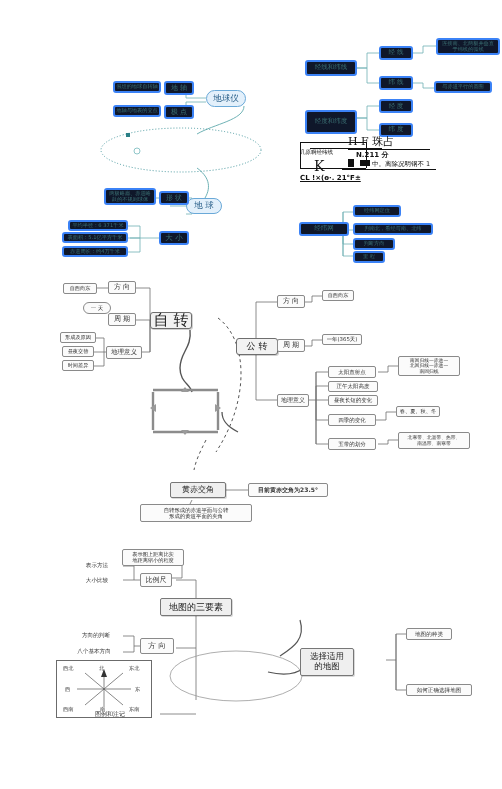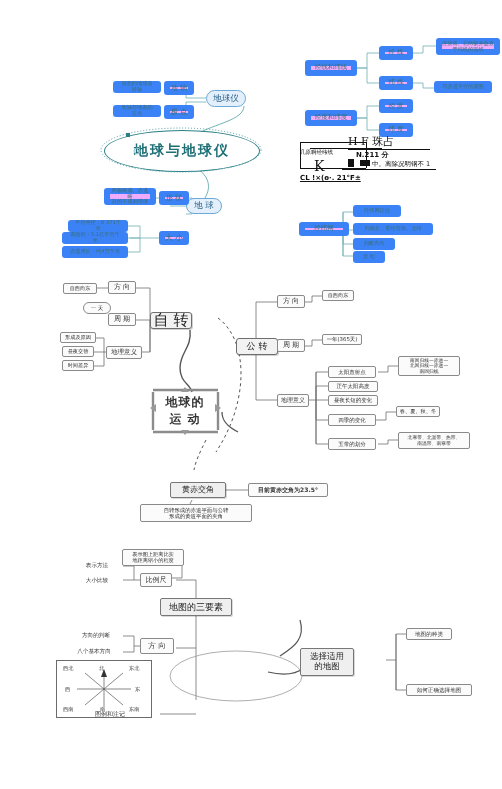--- a/index.html
+++ b/index.html
@@ -4,21 +4,21 @@
 <style>
   html,body{margin:0;padding:0;background:#ffffff;}
   body{width:502px;height:789px;position:relative;overflow:hidden;
        font-family:"DejaVu Sans","Liberation Sans",sans-serif;color:#2b2b2b;}
   #canvas{position:absolute;left:0;top:0;width:502px;height:789px;}
   svg.layer{position:absolute;left:0;top:0;width:502px;height:789px;pointer-events:none;}
   .node{position:absolute;box-sizing:border-box;display:flex;align-items:center;
         justify-content:center;text-align:center;line-height:1.15;white-space:pre-line;}
 
   
-  .n-teal{border:6px solid #3b82f6;background:#f0abfc;color:#3a6f72;border-radius:3px;}
+  .n-teal{border:2px solid #3b82f6;background:#0f172a;color:#3a6f72;border-radius:3px;}
   .n-blue{border:1px solid #6aa9d8;background:#e3f0fb;color:#245b86;border-radius:9px;}
   
   .n-gray{border:1px solid #8a8a8a;background:#fbfbfb;color:#333;border-radius:2px;}
   .n-grayb{border:1.6px solid #6e6e6e;background:#f2f2f2;color:#222;border-radius:3px;
            box-shadow:1px 1px 0 rgba(0,0,0,.18);}
   .n-shade{border:1px solid #777;background:#efefef;color:#222;border-radius:2px;
            box-shadow:1px 1px 0 rgba(0,0,0,.15);}
   .n-plain{border:0;background:transparent;color:#333;}
 
   .title-ell{position:absolute;display:flex;align-items:center;justify-content:center;
@@ -145,21 +145,20 @@
       <path d="M300 620 C306 640, 292 648, 280 656"></path>
       <path d="M268 672 C284 676, 296 674, 304 668"></path>
     </g>
     <g stroke="#6e6e6e" stroke-width="0.8" fill="none">
       <path d="M386 660 L396 660 L396 634 L406 634"></path>
       <path d="M396 660 L396 690 L406 690"></path>
       <path d="M396 634 L396 690"></path>
     </g>
   </svg>
 
-  <div class="title-ell" style="left:104px;top:130px;width:154px;height:40px;font-size:14px;">地球与地球仪</div>
   <svg class="layer">
     <ellipse cx="181" cy="150" rx="80" ry="22" fill="none" stroke="#4a9aa0" stroke-width="1" stroke-dasharray="1,2"></ellipse>
     <rect x="126" y="133" width="4" height="4" fill="#2a7f86"></rect>
     <circle cx="137" cy="151" r="3" fill="none" stroke="#8fc6c9"></circle>
   </svg>
 
   <div class="node n-blue" style="left:206px;top:90px;width:40px;height:17px;font-size:8.5px;">地球仪</div>
   <div class="node n-teal" style="left:164px;top:81px;width:30px;height:14px;font-size:7px;">地 轴</div>
   <div class="node n-teal" style="left:113px;top:81px;width:48px;height:12px;font-size:5.2px;">假想的地球自转轴</div>
   <div class="node n-teal" style="left:164px;top:105px;width:30px;height:14px;font-size:7px;">极 点</div>
@@ -174,21 +173,21 @@
   <div class="node n-teal" style="left:62px;top:232px;width:66px;height:11px;font-size:5.2px;">表面积：5.1亿平方千米</div>
   <div class="node n-teal" style="left:62px;top:246px;width:66px;height:11px;font-size:5.2px;">赤道周长：约4万千米</div>
 
   <div class="node n-teal" style="left:305px;top:60px;width:52px;height:16px;font-size:6.5px;">经线和纬线</div>
   <div class="node n-teal" style="left:379px;top:46px;width:34px;height:14px;font-size:6.5px;">经 线</div>
   <div class="node n-teal" style="left:436px;top:38px;width:64px;height:17px;font-size:5.2px;">连接南、北两极并垂直
 于纬线的弧线</div>
   <div class="node n-teal" style="left:379px;top:76px;width:34px;height:14px;font-size:6.5px;">纬 线</div>
   <div class="node n-teal" style="left:434px;top:81px;width:58px;height:12px;font-size:5.2px;">与赤道平行的圆圈</div>
 
-  <div class="node n-teal" style="left:305px;top:110px;width:52px;height:16px;font-size:6.5px;">经度和纬度</div>
+  <div class="node n-teal" style="left:305px;top:110px;width:52px;height:24px;font-size:6.5px;">经度和纬度</div>
   <div class="node n-teal" style="left:379px;top:99px;width:34px;height:14px;font-size:6.5px;font-family:Liberation Serif, serif;">经 度</div>
   <div class="node n-teal" style="left:379px;top:123px;width:34px;height:14px;font-size:6.5px;">纬 度</div>
 
   <div class="node n-teal" style="left:299px;top:222px;width:50px;height:14px;font-size:6.5px;">经纬网</div>
   <div class="node n-teal" style="left:353px;top:205px;width:48px;height:12px;font-size:5.2px;">经纬网定位</div>
   <div class="node n-teal" style="left:353px;top:223px;width:80px;height:12px;font-size:5.2px;">判南北，看经与南、北纬</div>
   <div class="node n-teal" style="left:353px;top:238px;width:42px;height:12px;font-size:5.2px;">判断方向</div>
   <div class="node n-teal" style="left:353px;top:251px;width:32px;height:12px;font-size:5.2px;">里 程</div>
 
   <div class="garble" style="left:300px;top:134px;width:200px;height:60px;">
@@ -202,22 +201,20 @@
     <span class="bar" style="left:0px;top:34px;width:66px;height:1px;"></span>
     <span class="bar" style="left:66px;top:8px;width:1px;height:26px;"></span>
     <span class="bar" style="left:48px;top:25px;width:6px;height:8px;"></span>
     <span class="bar" style="left:60px;top:26px;width:10px;height:6px;"></span>
     <span class="txt" style="left:72px;top:26px;font-size:6.5px;">中。离除况明钢不 1</span>
     <span class="bar" style="left:42px;top:35px;width:94px;height:1px;"></span>
     <span class="txt" style="left:14px;top:24px;font-size:14px;font-family:'DejaVu Serif',serif;">K</span>
     <span class="txt" style="left:0px;top:40px;font-size:7px;font-weight:bold;text-decoration:underline;">CL  !×(ɵ·.  21°F±</span>
   </div>
 
-  <div class="title-box" style="left:150px;top:388px;width:70px;height:46px;font-size:12px;">地球的
-运 动</div>
   <svg class="layer">
     <g stroke="#8c8c8c" stroke-width="2.4" fill="none">
       <path d="M153 392 L153 430"></path>
         <path d="M218 392 L218 430"></path>
       <path d="M153 390 L218 390"></path>
         <path d="M153 432 L218 432"></path>
     </g>
     <g fill="#9a9a9a">
       <polygon points="150,408 156,404 156,412"></polygon>
       <polygon points="221,408 215,404 215,412"></polygon>

